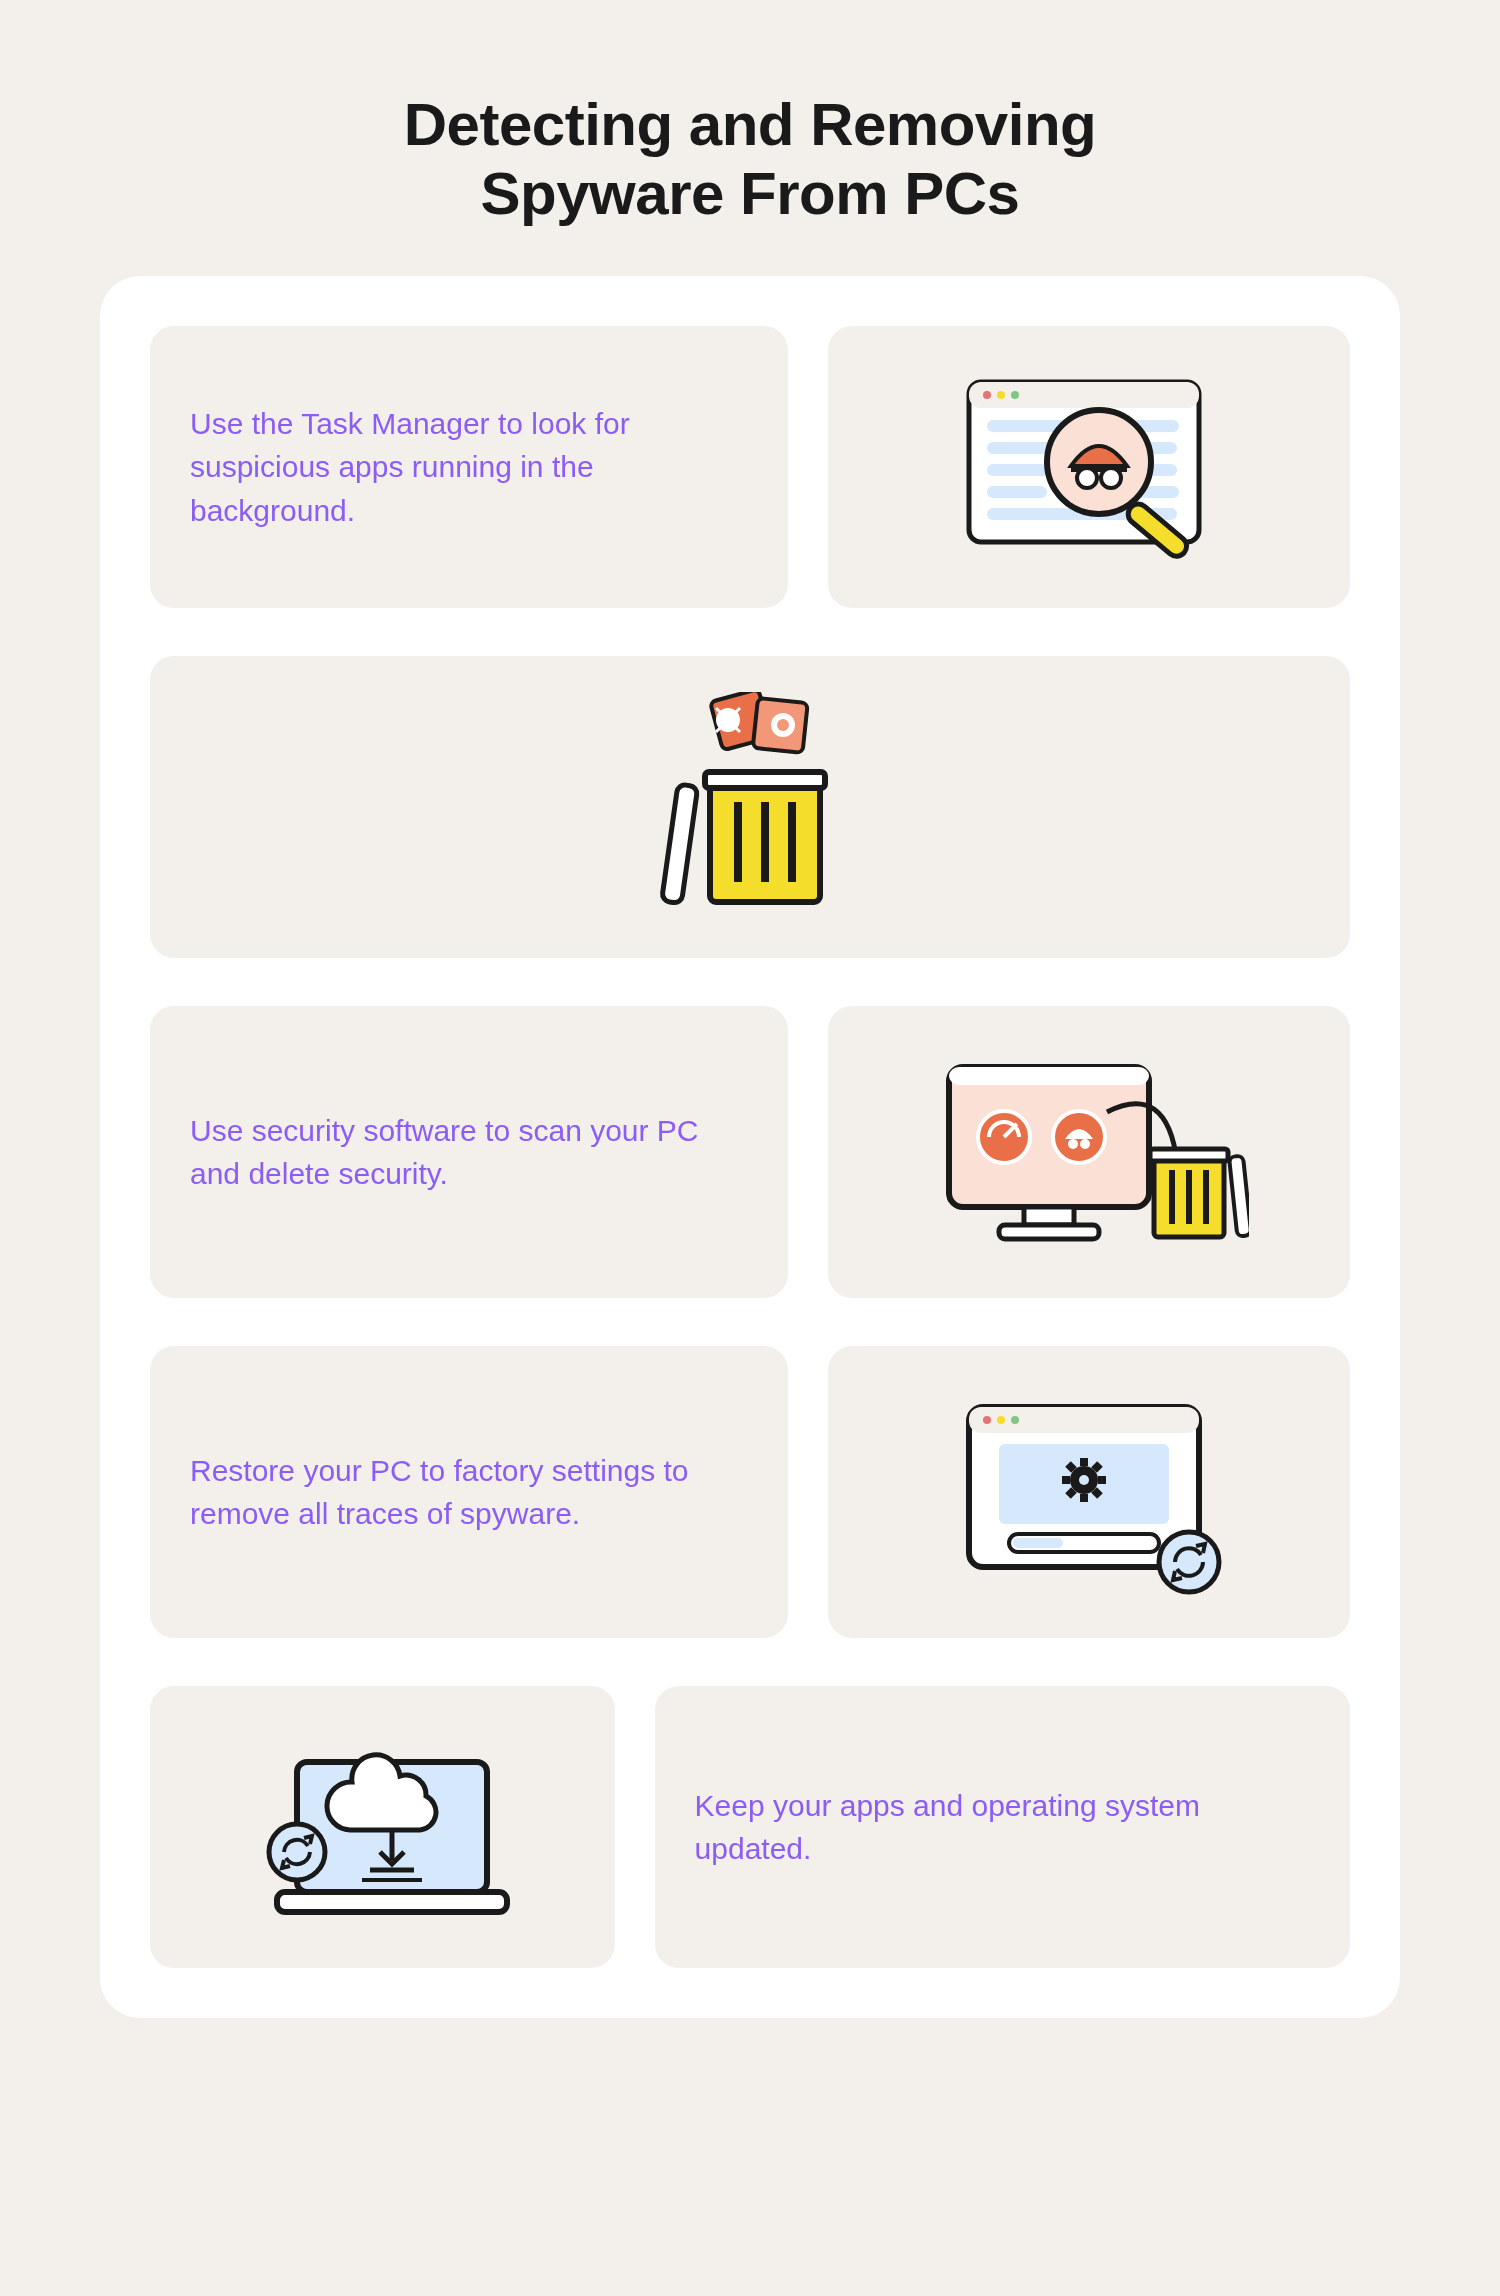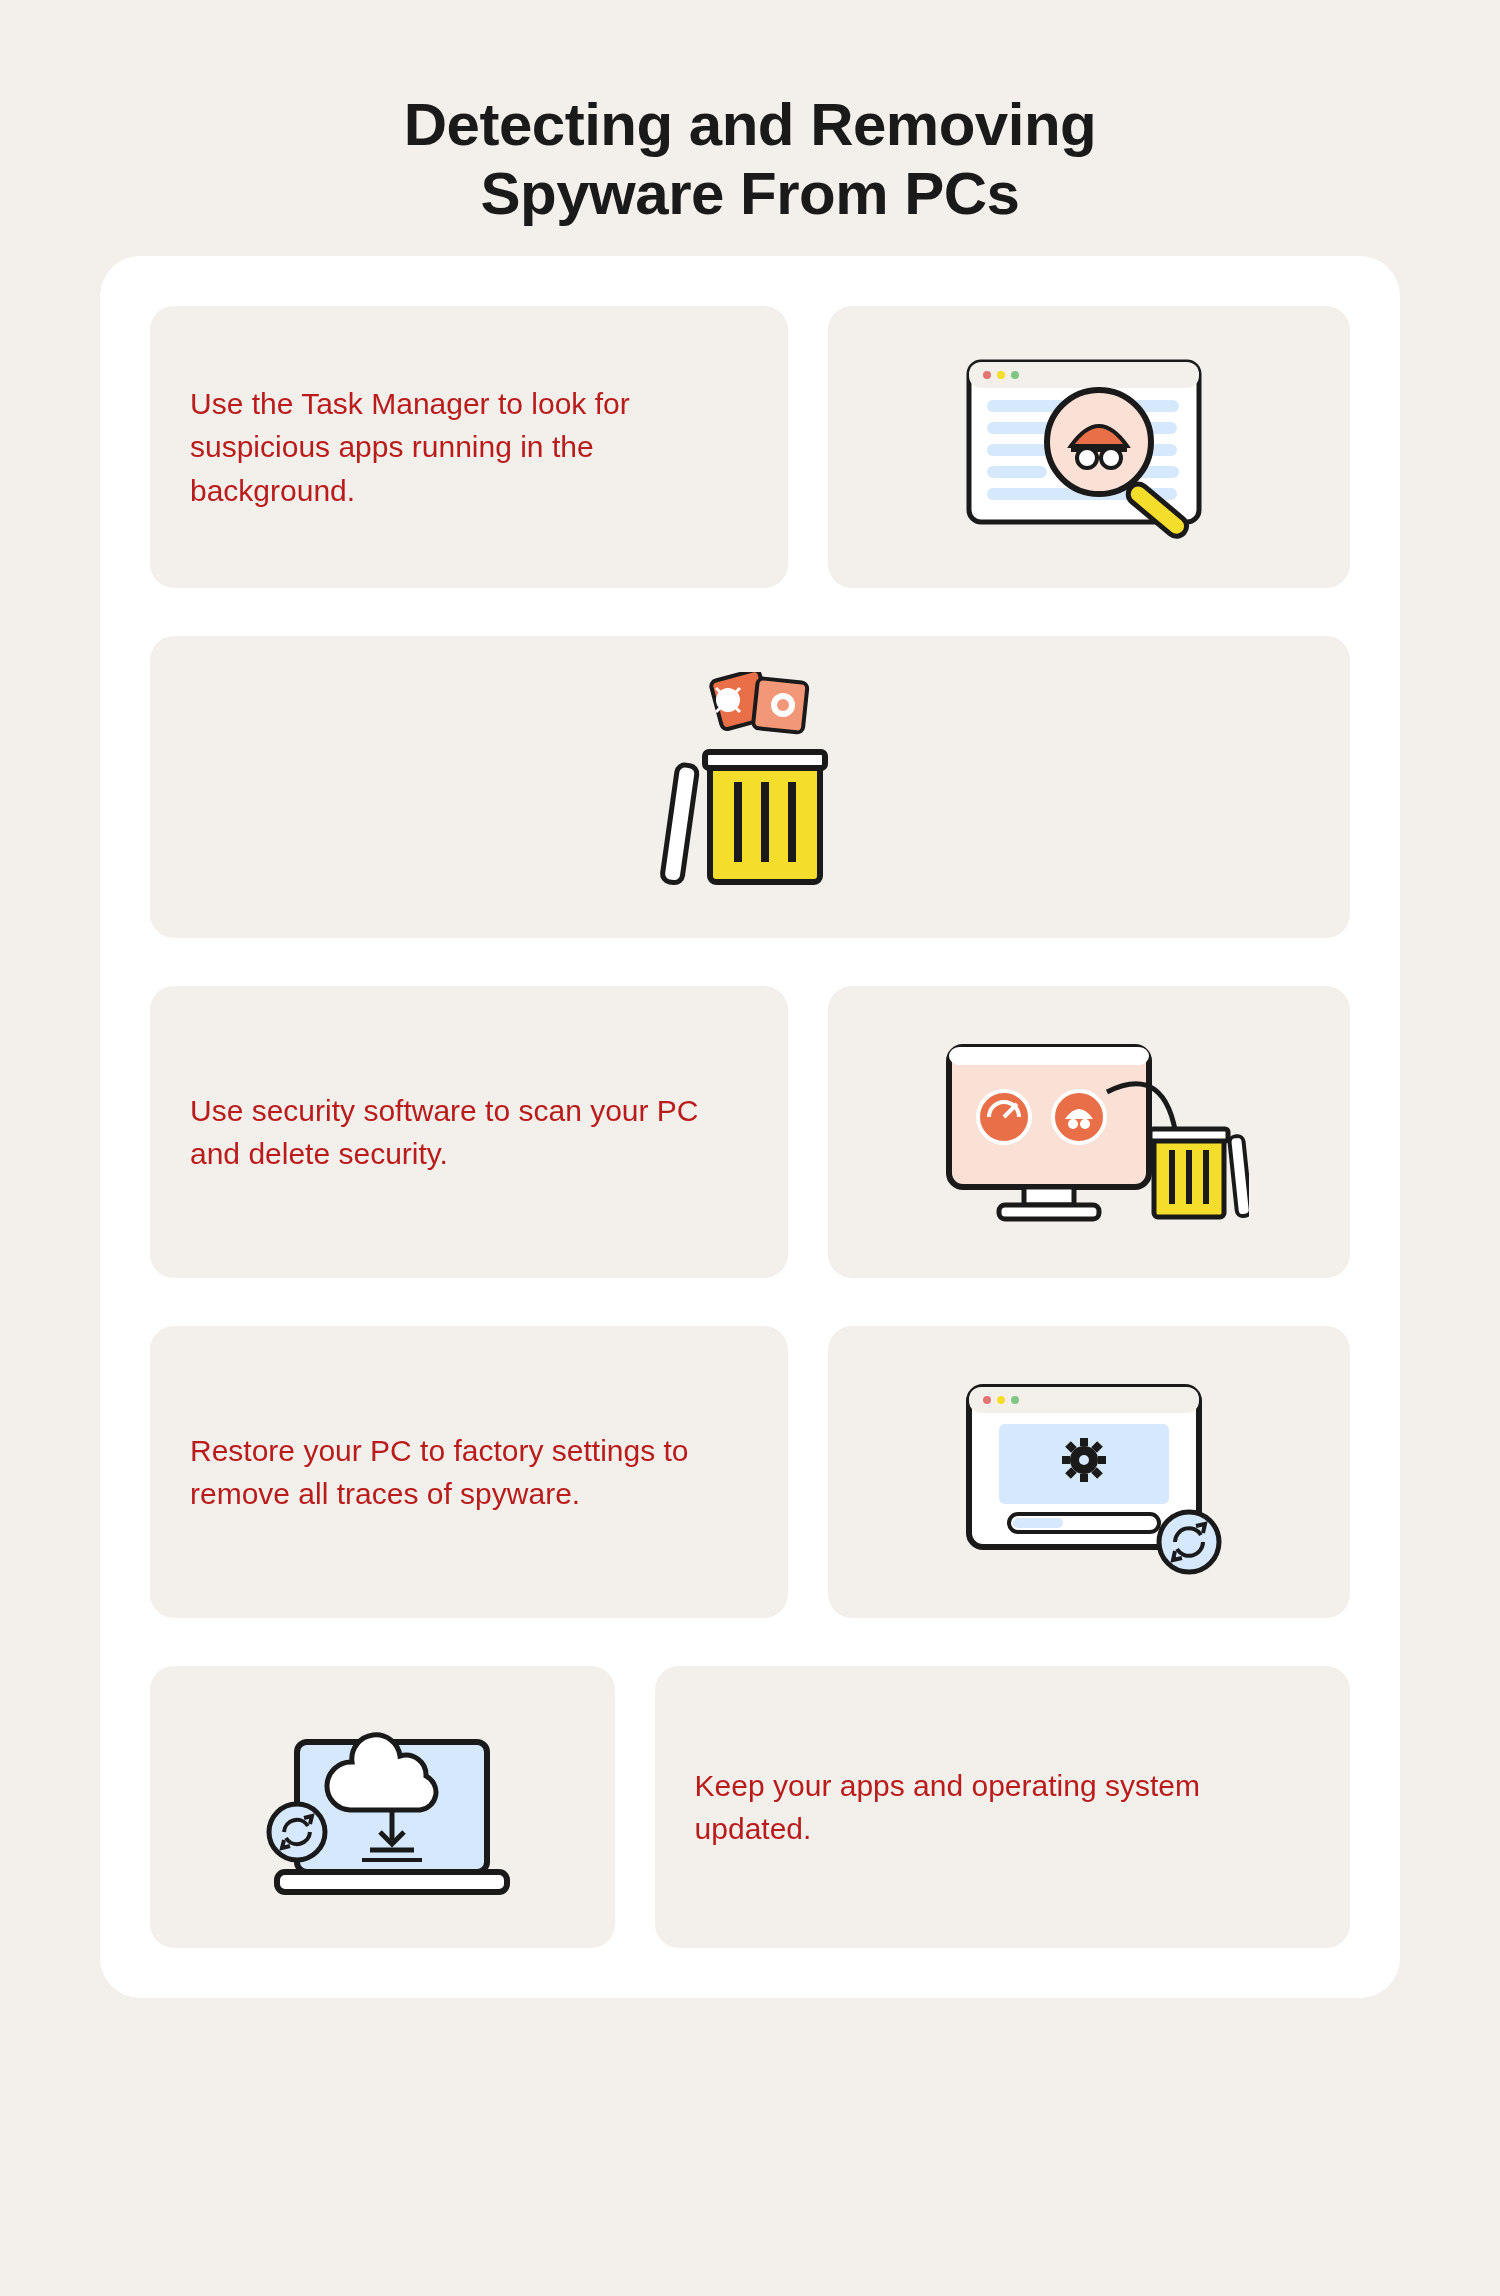--- a/index.html
+++ b/index.html
@@ -13,21 +13,21 @@
   }
   .page {
     padding: 90px 100px 100px 100px;
   }
   h1.title {
     text-align: center;
     font-size: 60px;
     font-weight: 800;
     line-height: 1.15;
     letter-spacing: -0.5px;
-    margin-bottom: 28px;
+    margin-bottom: 48px;
   }
   .card {
     background: #ffffff;
     border-radius: 40px;
     padding: 50px 50px;
     display: flex;
     flex-direction: column;
     gap: 48px;
   }
   .row {
@@ -43,21 +43,21 @@
     padding: 36px 40px;
   }
   .tile.text { flex: 1 1 55%; }
   .tile.img  { flex: 1 1 45%; justify-content: center; }
   .row .tile.wide { flex: 1 1 60%; }
   .row .tile.narrow { flex: 1 1 40%; }
   .tile p {
     font-size: 30px;
     line-height: 1.45;
     font-weight: 400;
-    color: #b91c1c;
+    color: #8b5cf6;
   }
   svg { display: block; }
 </style>
 </head>
 <body>
 
 <div class="page">
 
   <h1 class="title">
     <span>Detecting and Removing</span><br>

